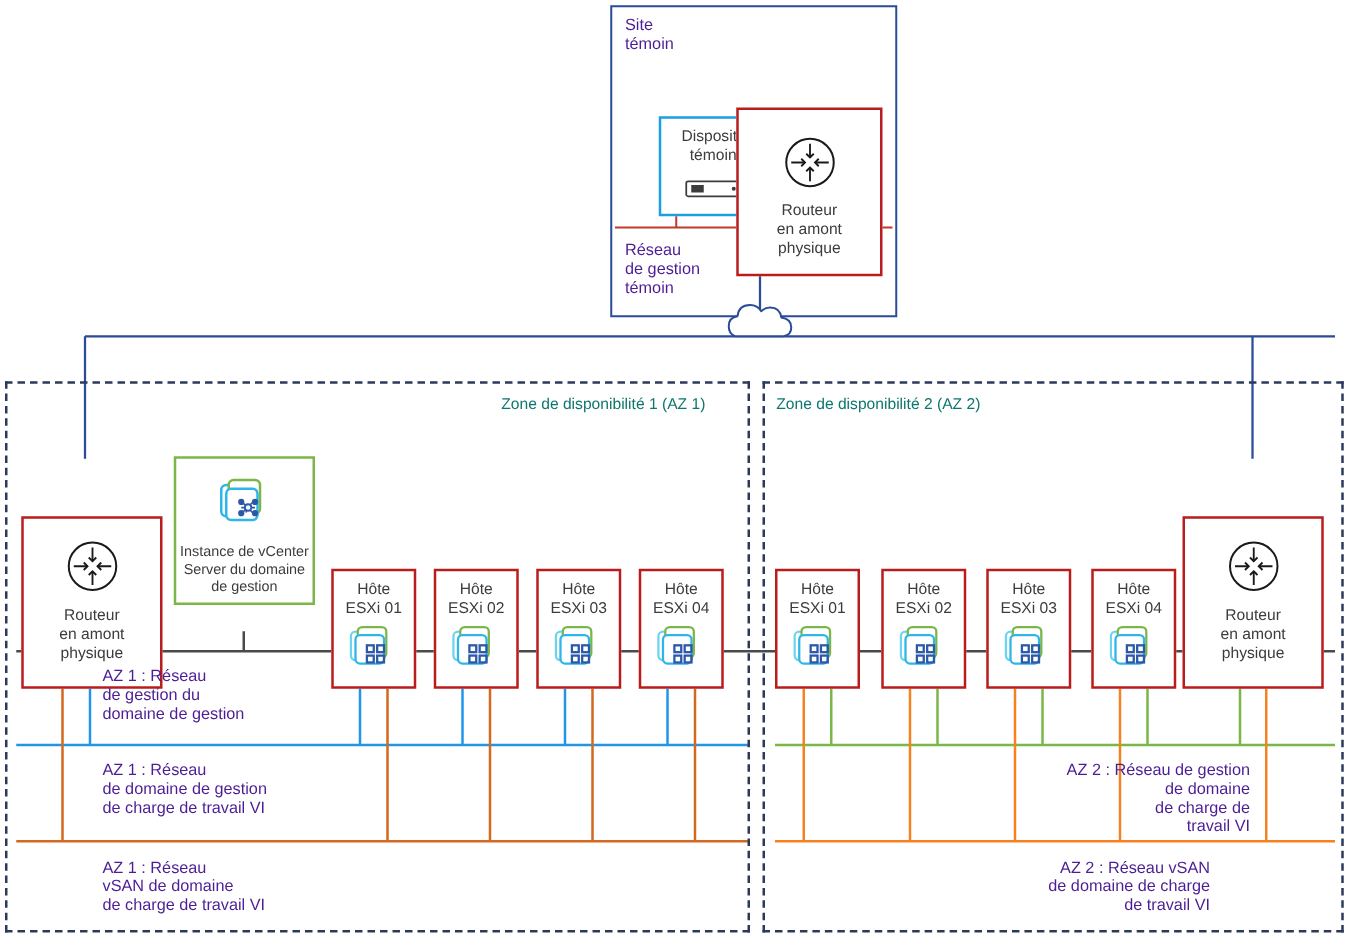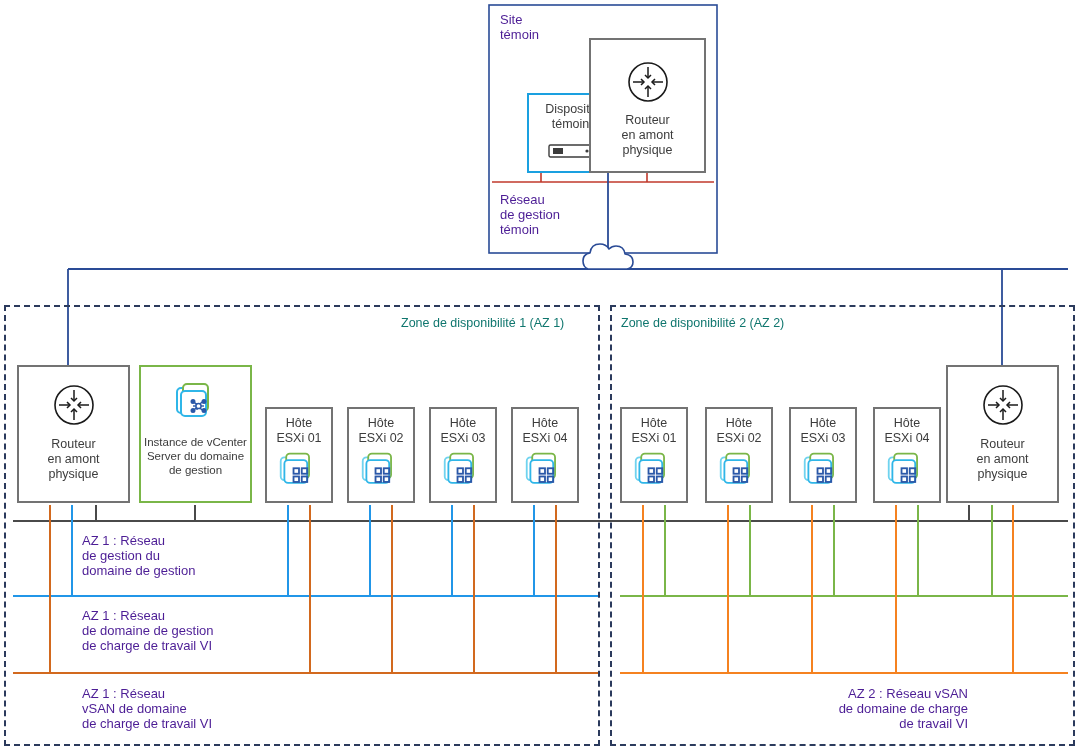--- a/index.html
+++ b/index.html
@@ -8,21 +8,21 @@
   #svgroot{position:absolute;left:0;top:0;width:1079px;height:750px;}
 
   .lbl{position:absolute;font-size:13px;line-height:15px;color:#4c1d95;white-space:pre-line;}
   .lbl.r{text-align:right;}
   .lbl.l{text-align:left;}
 
   .node{position:absolute;box-sizing:border-box;background:#ffffff;}
   .node .cap{position:absolute;left:0;right:0;text-align:center;font-size:12.5px;line-height:15px;color:#3c3c3c;white-space:pre-line;}
   .node .ico{position:absolute;left:50%;transform:translateX(-50%);}
 
-  .b-navy{border:2px solid #737373;}
+  .b-navy{border:2px solid #b91c1c;margin-top:48px;}
   .b-blue{border:2.5px solid #1aa0e0;margin-left:28px;}
   .b-green{border:2px solid #7ab648;}
 
   .azbox{position:absolute;box-sizing:border-box;border:2.5px dashed #2b3a5c;background:transparent;}
   .aztitle{position:absolute;font-size:12.5px;color:#0f766e;white-space:nowrap;}
 </style>
 </head>
 <body>
 
 <div id="stage">
@@ -149,21 +149,21 @@
           <path d="M39 24 L28 24"></path>
             <path d="M31 21 L28 24 L31 27"></path>
         </g>
       </svg>
     </div>
     <div class="cap" style="top:70px;">Routeur
 en amont
 physique</div>
   </div>
 
-  <div class="node b-green" style="left:139px;top:365px;width:113px;height:138px;">
+  <div class="node b-green" style="left:139px;top:365px;width:113px;height:119px;">
     <div class="ico" style="top:12px;">
       <svg width="46" height="46" viewBox="0 0 46 46">
         <rect x="4" y="9" width="23" height="25" rx="4" fill="none" stroke="#2fb6e8" stroke-width="2"></rect>
         <rect x="10" y="5" width="25" height="27" rx="4" fill="#ffffff" stroke="#7ab648" stroke-width="2"></rect>
         <rect x="8" y="12" width="25" height="25" rx="4" fill="#ffffff" stroke="#2fb6e8" stroke-width="2"></rect>
         <g stroke="#2b58a8" stroke-width="1.6" fill="#2b58a8">
           <line x1="24" y1="24" x2="24" y2="31" stroke-width="1.4"></line>
           <line x1="20" y1="27" x2="31" y2="27" stroke-width="1.4"></line>
           <line x1="21" y1="23" x2="29" y2="31" stroke-width="1.4"></line>
           <line x1="29" y1="23" x2="21" y2="31" stroke-width="1.4"></line>
@@ -342,17 +342,21 @@
   <div class="lbl l" style="left:82px;top:533px;">AZ 1 : Réseau
 de gestion du
 domaine de gestion</div>
   <div class="lbl l" style="left:82px;top:608px;">AZ 1 : Réseau
 de domaine de gestion
 de charge de travail VI</div>
   <div class="lbl l" style="left:82px;top:686px;">AZ 1 : Réseau
 vSAN de domaine
 de charge de travail VI</div>
 
+  <div class="lbl r" style="left:760px;top:608px;width:240px;">AZ 2 : Réseau de gestion
+de domaine
+de charge de
+travail VI</div>
   <div class="lbl r" style="left:728px;top:686px;width:240px;">AZ 2 : Réseau vSAN
 de domaine de charge
 de travail VI</div>
 
 </div>
 
 </body></html>

